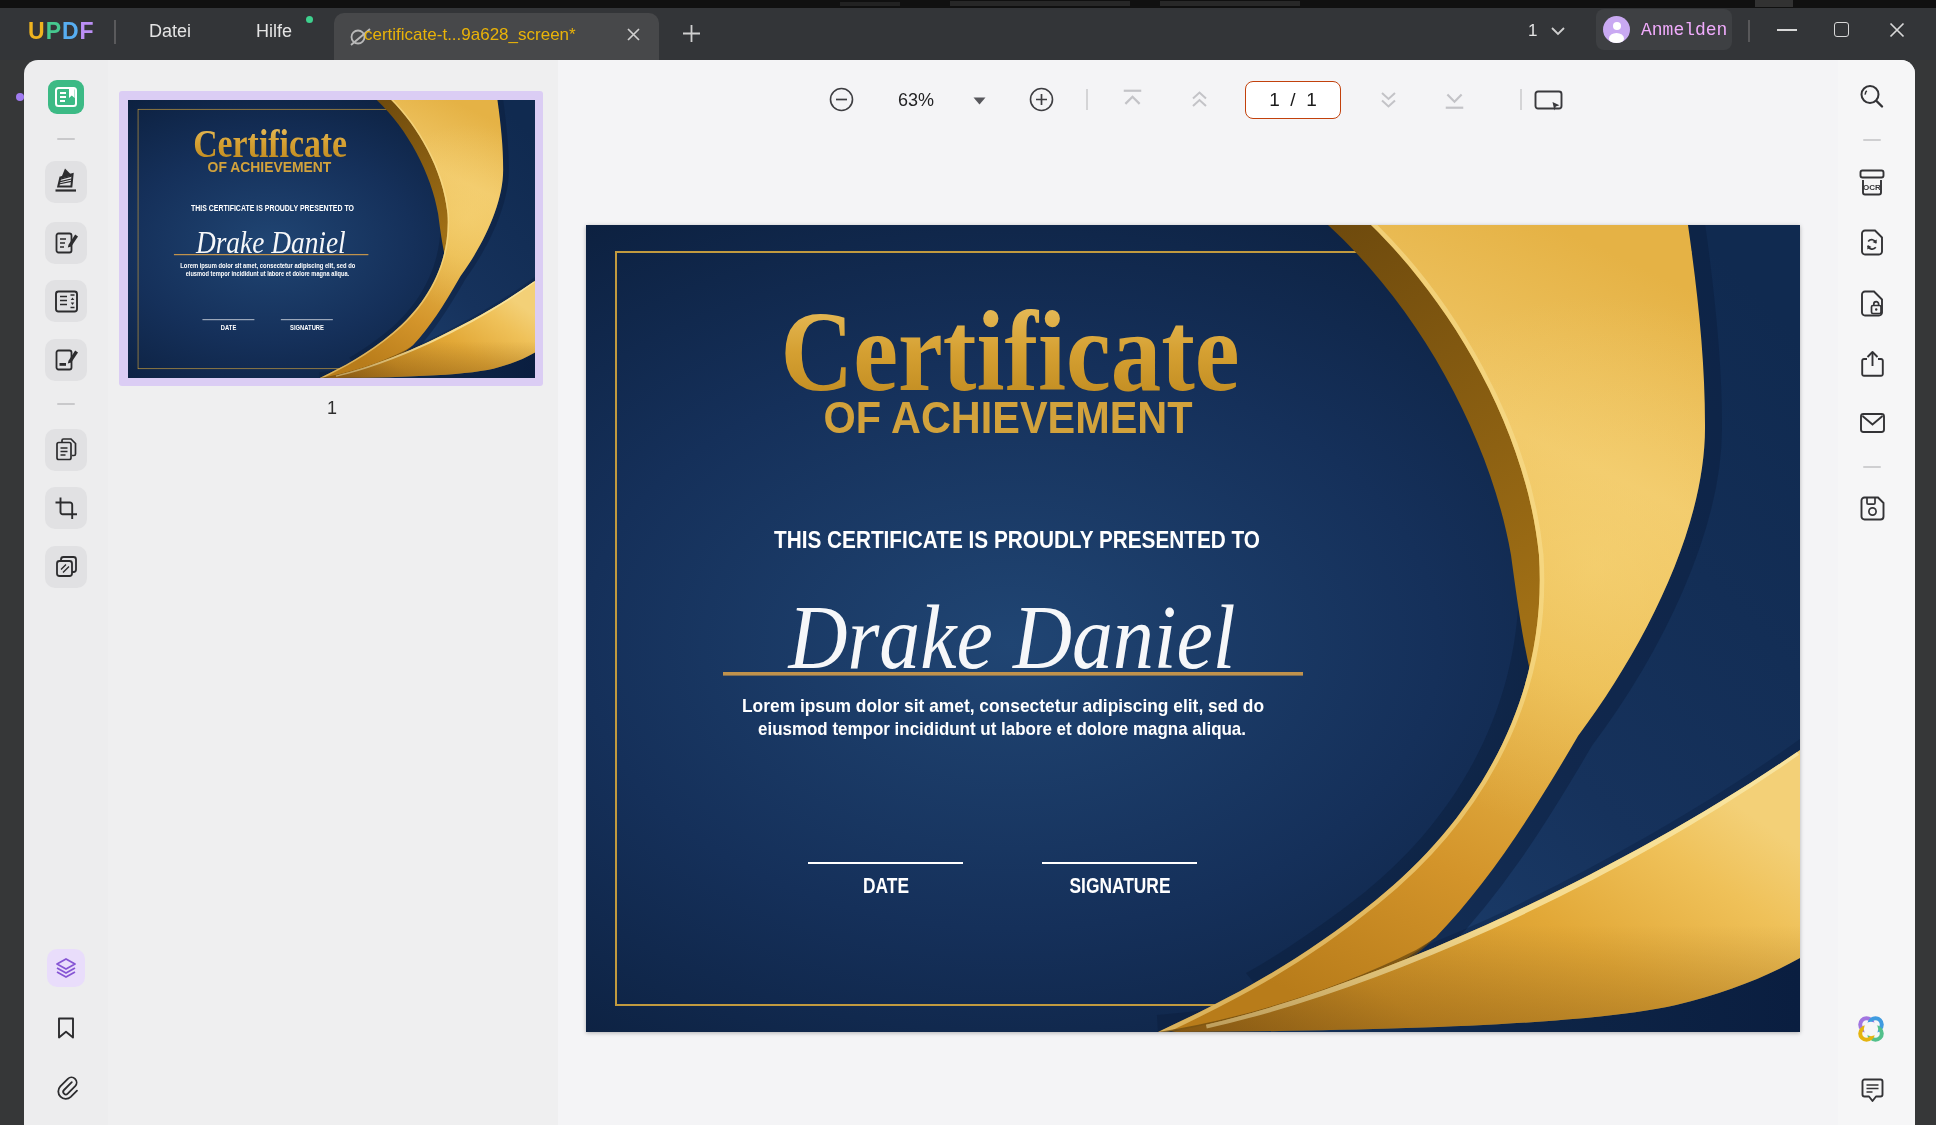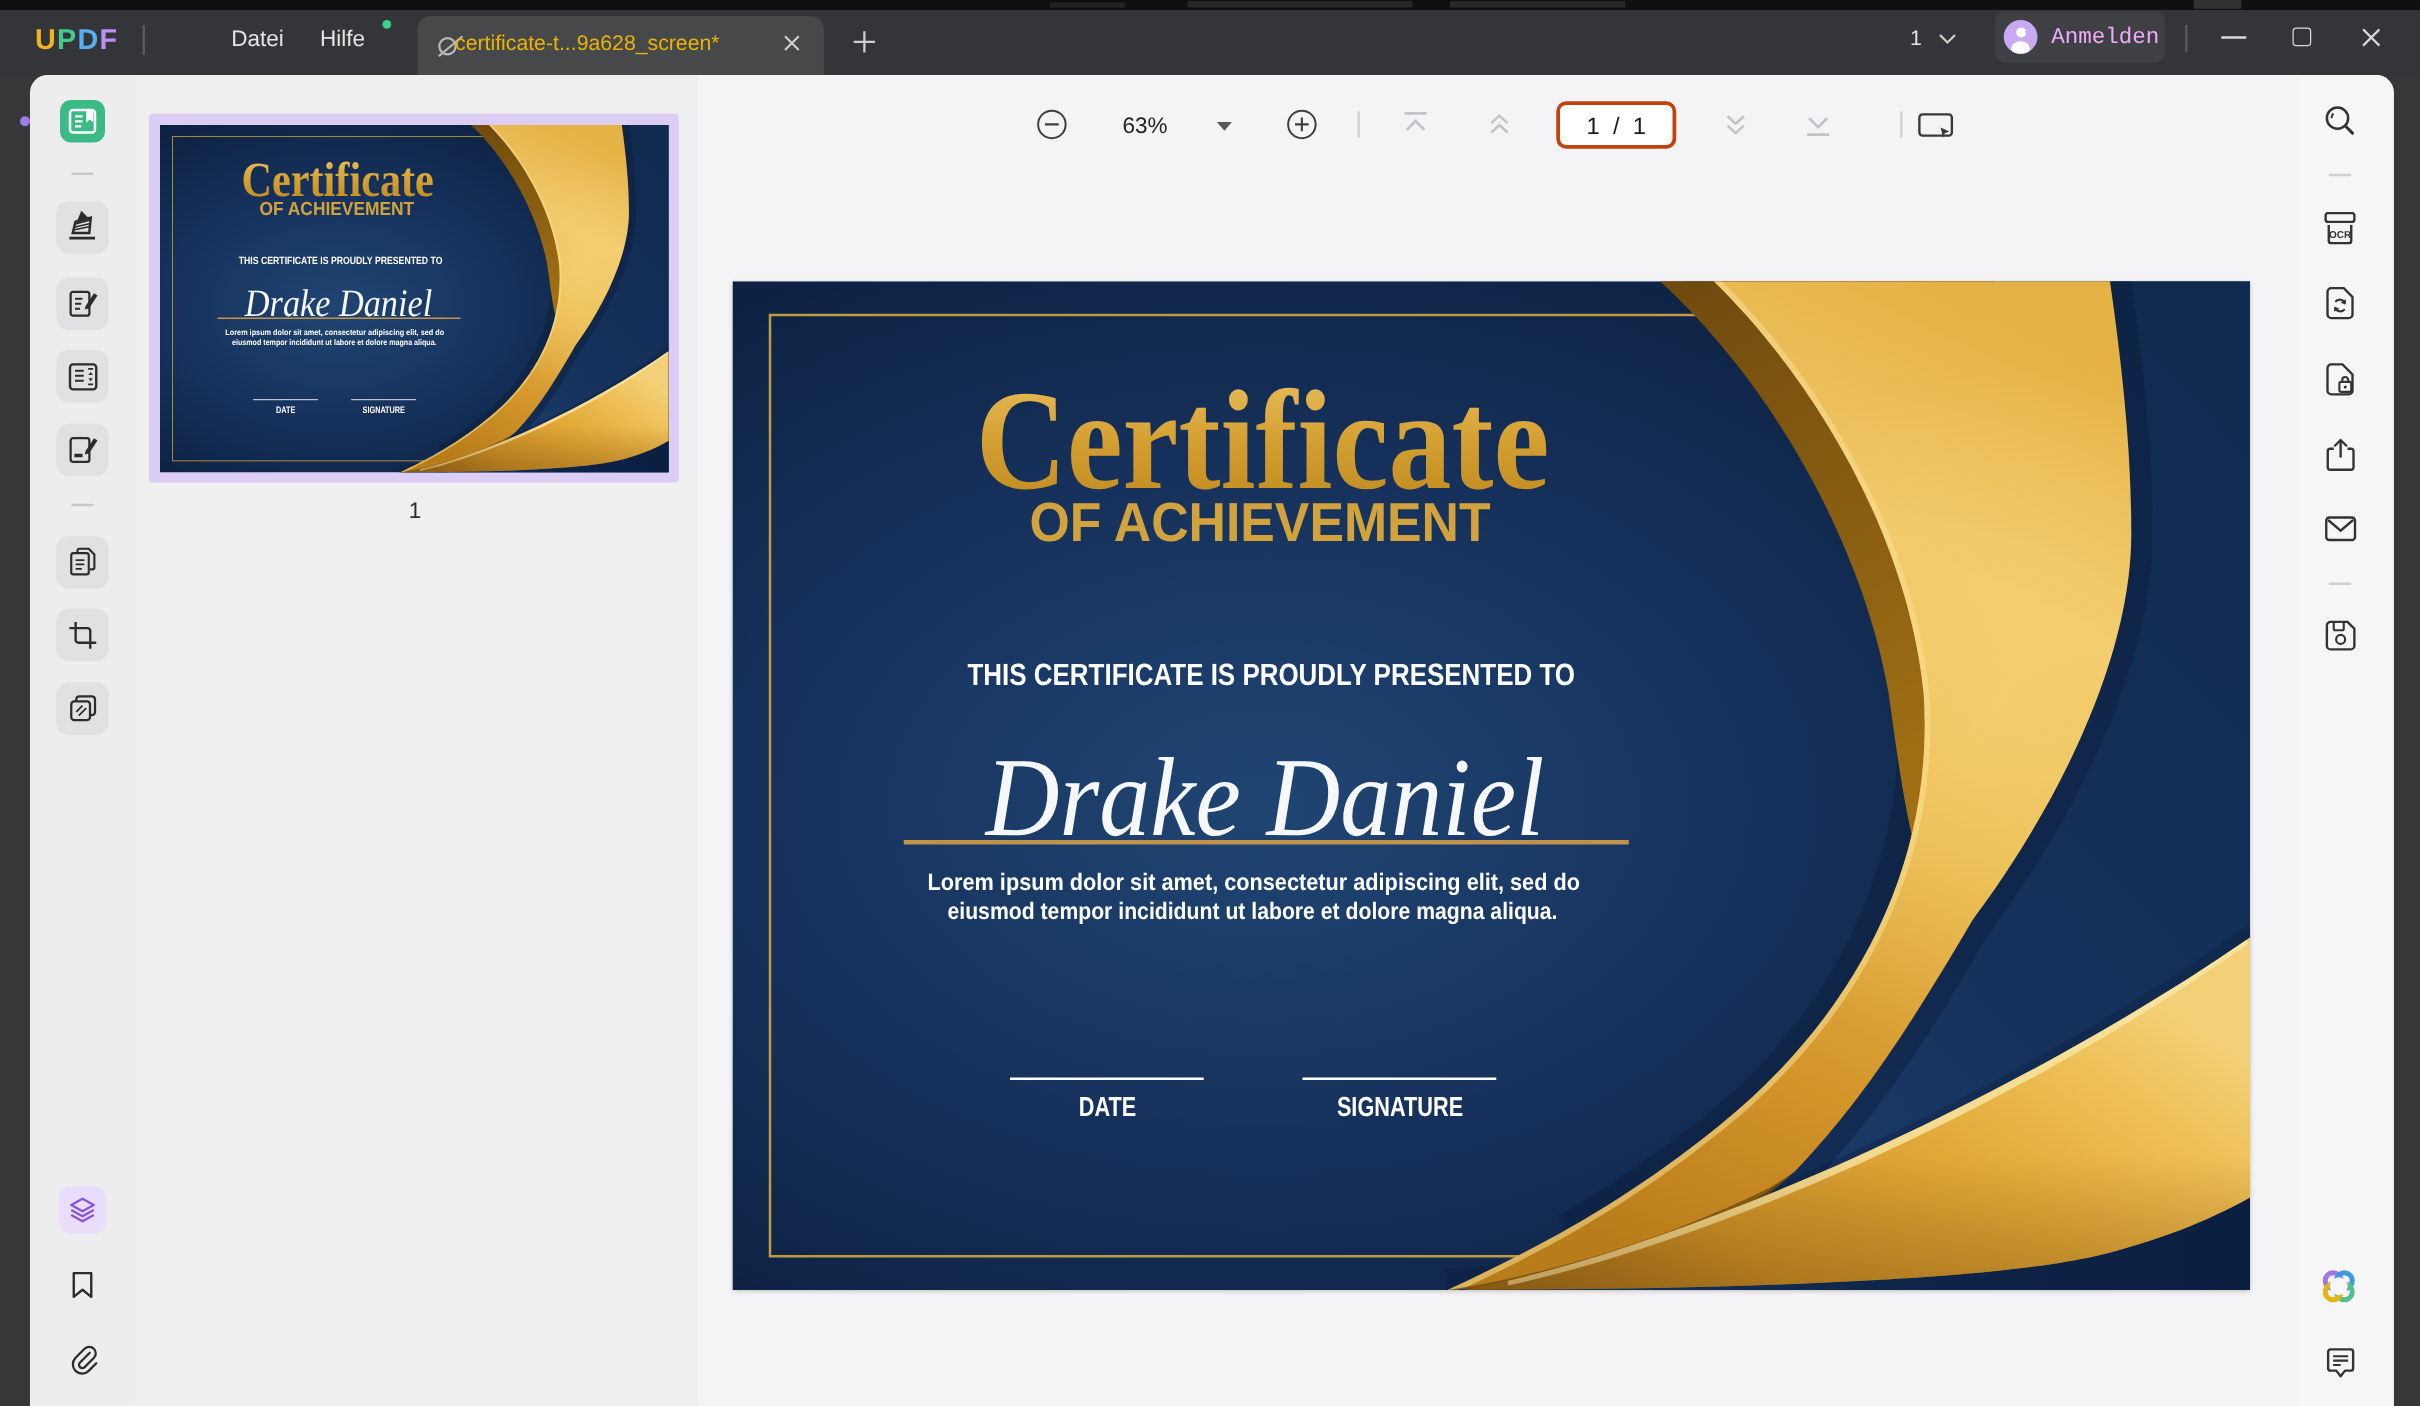--- a/index.html
+++ b/index.html
@@ -14,39 +14,39 @@
   #tab { left:334px; top:13px; width:325px; height:47px; background:#47484a; border-radius:10px 10px 0 0; }
   #tabtxt { color:#eab308; font-size:17px; left:364px; top:25px; }
   #anm { left:1596px; top:9px; width:136px; height:41px; background:#3e4043; border-radius:8px; }
   
   #appbg { left:24px; top:60px; width:1891px; height:1065px; background:#ededee; border-radius:14px 14px 0 0; }
   #thumbpanel { left:108px; top:60px; width:450px; height:1065px; background:#efeff0; }
   #content { left:558px; top:60px; width:1280px; height:1065px; background:#f4f4f6; }
   #rightbar { left:1838px; top:60px; width:77px; height:1065px; background:#f6f6f7; border-radius:0 14px 0 0; }
   .pill { width:42px; height:42px; border-radius:10px; background:#e1e1e3; }
   .divid { width:18px; height:2px; background:#c9c9cb; border-radius:1px; }
-  #pagebox { left:1245px; top:81px; width:96px; height:38px; background:#fff; border:3px solid #c2410c; border-radius:8px; color:#1b1b1b; font-size:19px; text-align:center; line-height:36px; }
+  #pagebox { left:1245px; top:81px; width:96px; height:38px; background:#fff; border:1px solid #c2410c; border-radius:8px; color:#1b1b1b; font-size:19px; text-align:center; line-height:36px; }
   
   #doc { left:586px; top:225px; width:1214px; height:807px; box-shadow:0 1px 4px rgba(0,0,0,.28); }
   #thumbsel { left:119px; top:91px; width:424px; height:295px; background:#dbcdf4; border-radius:3px; }
   #thumbimg { left:128px; top:100px; width:407px; height:278px; }
 </style>
 </head>
 <body>
 <div id="page">
 
   <div class="abs" id="topbar"></div>
   <div class="abs" id="topstrip"></div>
   <div class="abs" style="left:950px;top:1px;width:180px;height:5px;background:#3a3a3a;opacity:.55"></div>
   <div class="abs" style="left:1160px;top:1px;width:140px;height:5px;background:#404040;opacity:.5"></div>
   <div class="abs" style="left:1755px;top:0px;width:38px;height:7px;background:#4a4a4a;opacity:.6"></div>
   <div class="abs" style="left:840px;top:2px;width:60px;height:4px;background:#333;opacity:.5"></div>
   <div class="abs logo"><span style="color:#efb41f">U</span><span style="color:#46c88f">P</span><span style="color:#57aef2">D</span><span style="color:#bb8ff5">F</span></div>
   <div class="abs" style="left:114px;top:20px;width:2px;height:24px;background:#5a5a5c"></div>
-  <div class="abs menu" style="left:149px;top:21px;margin-left:36px;">Datei</div>
+  <div class="abs menu" style="left:149px;top:21px;">Datei</div>
   <div class="abs menu" style="left:256px;top:21px;">Hilfe</div>
   <div class="abs" style="left:306px;top:16px;width:7px;height:7px;border-radius:50%;background:#3ed18e"></div>
   <div class="abs" id="tab"></div>
   <svg class="abs" style="left:349px;top:27px" width="24" height="20" viewBox="0 0 24 20">
       <circle cx="9" cy="10" r="6.5" fill="none" stroke="#b9b9b9" stroke-width="1.8"></circle>
       <path d="M2 18 L21 2" stroke="#b9b9b9" stroke-width="1.8"></path>
     </svg>
   <div class="abs" id="tabtxt">certificate-t...9a628_screen*</div>
   <svg class="abs" style="left:626px;top:27px" width="15" height="15" viewBox="0 0 15 15">
       <path d="M2 2 L13 13 M13 2 L2 13" stroke="#cfcfcf" stroke-width="1.7"></path>

